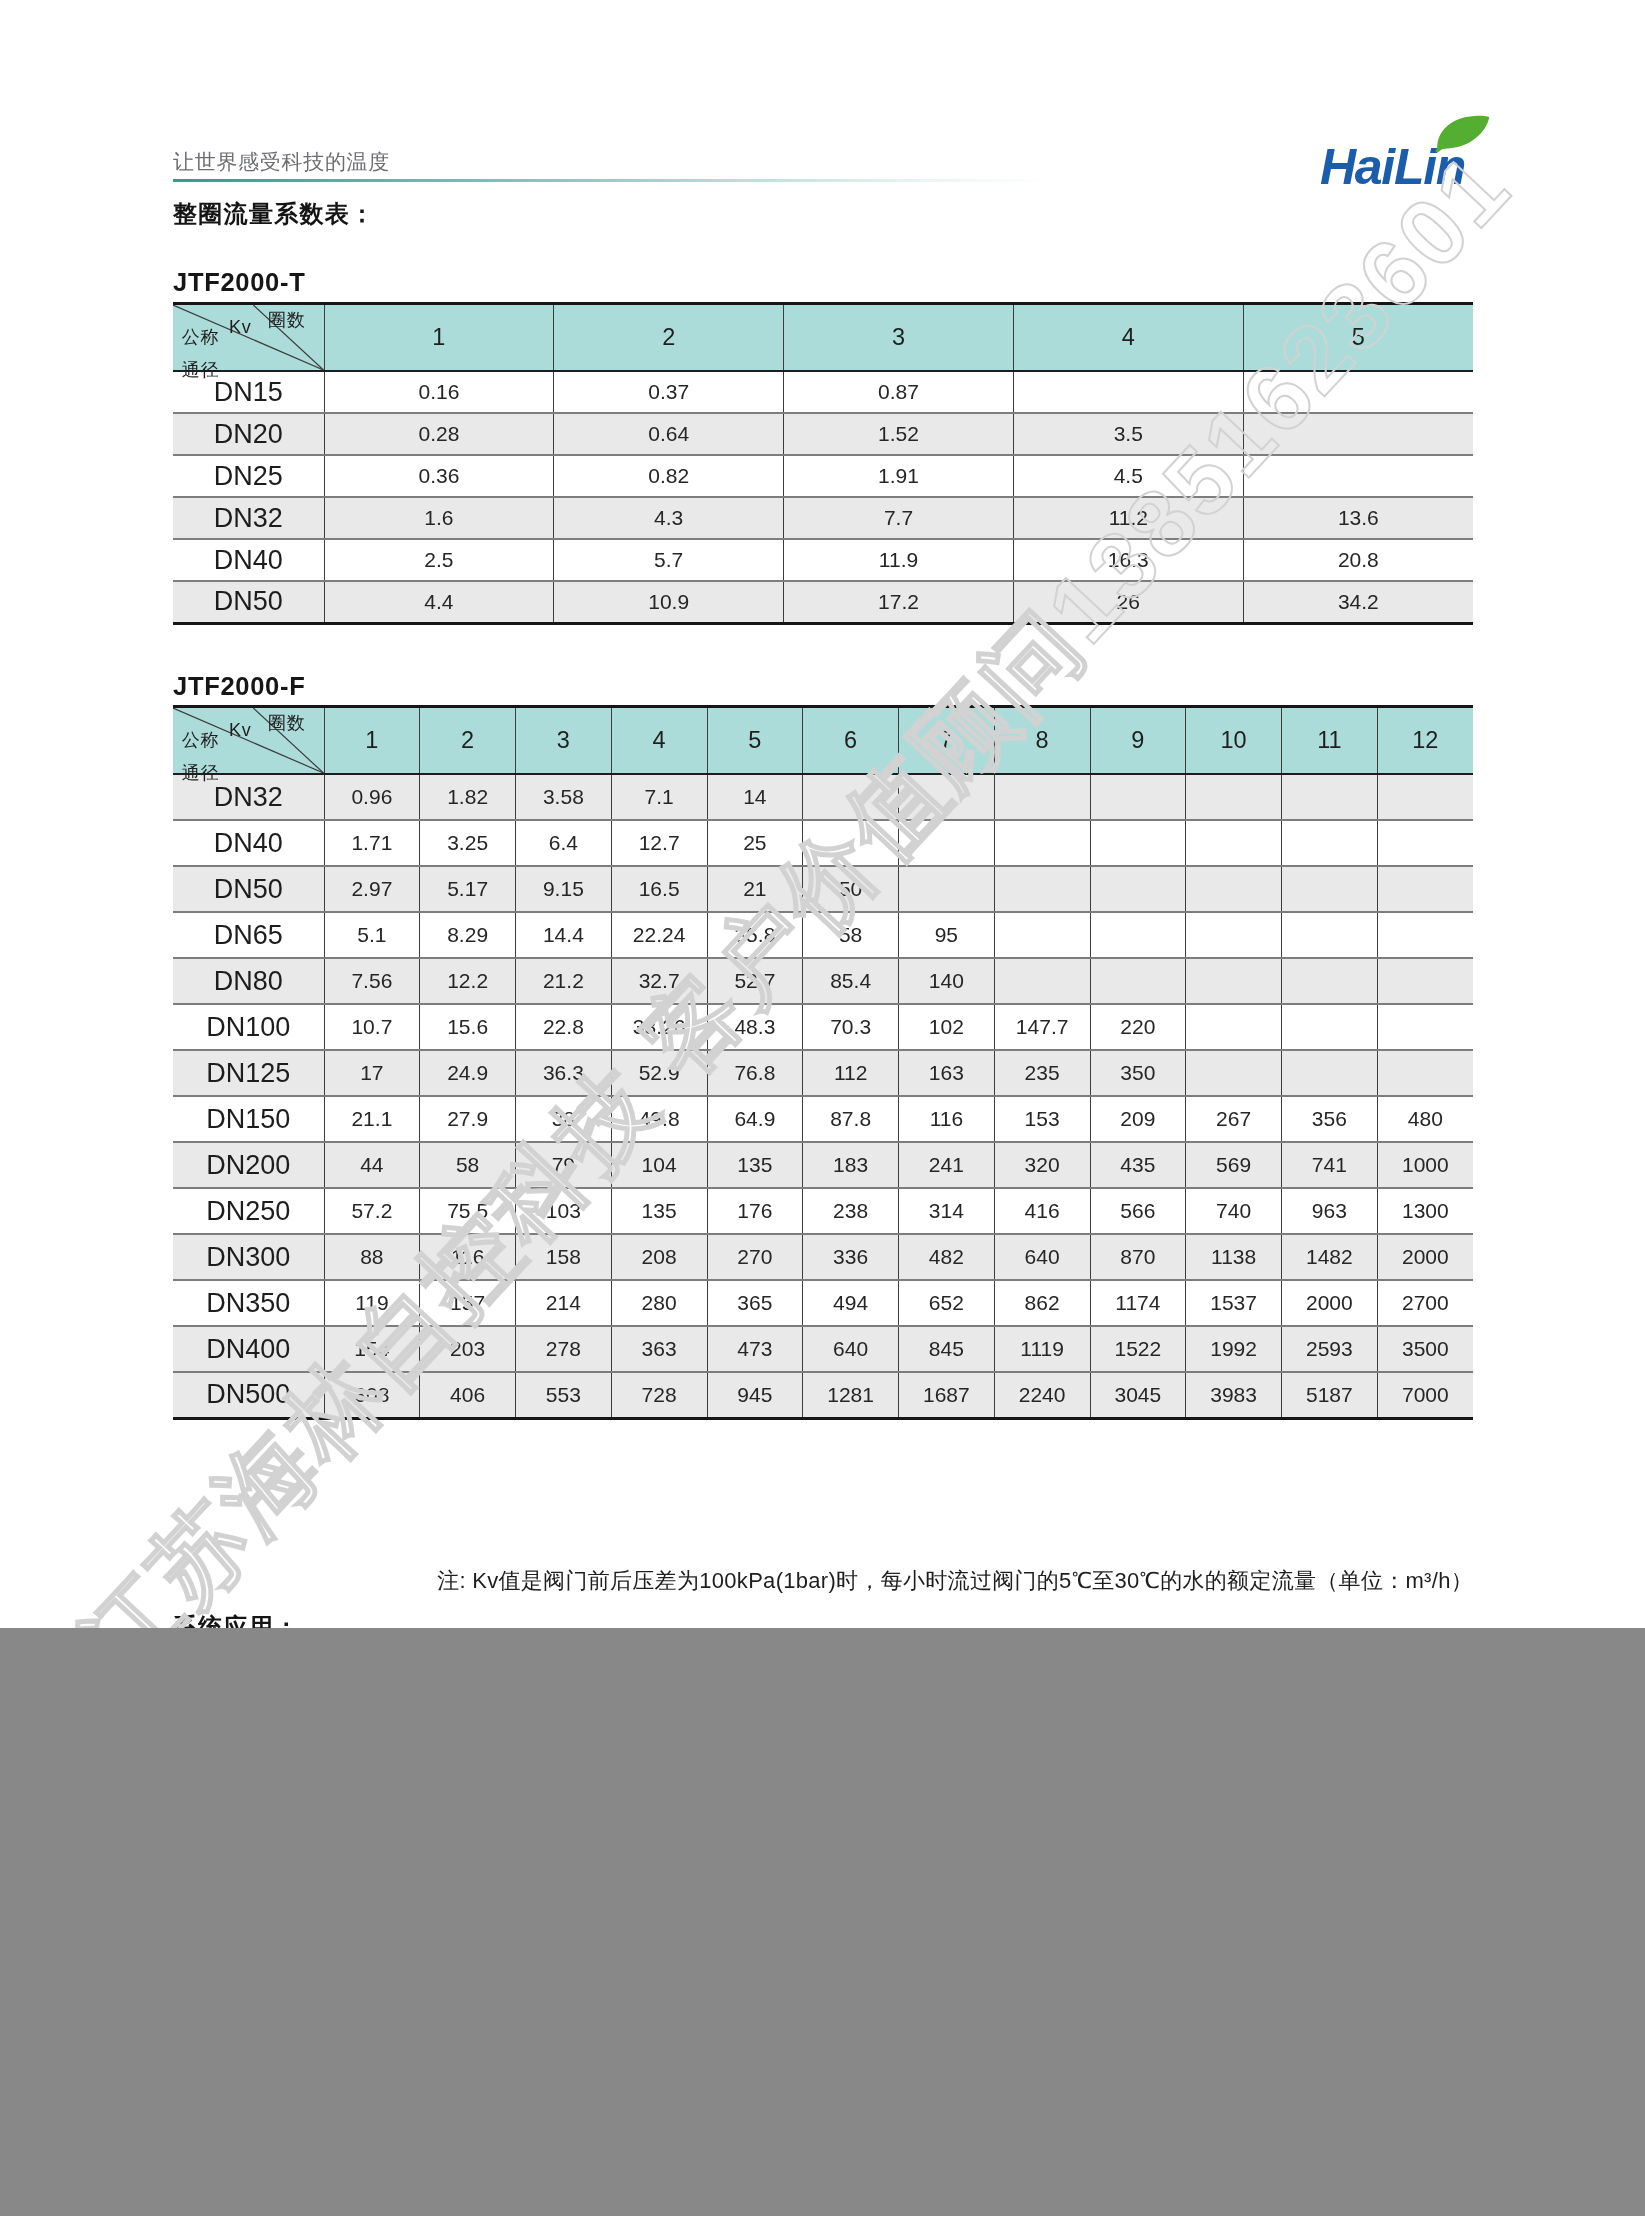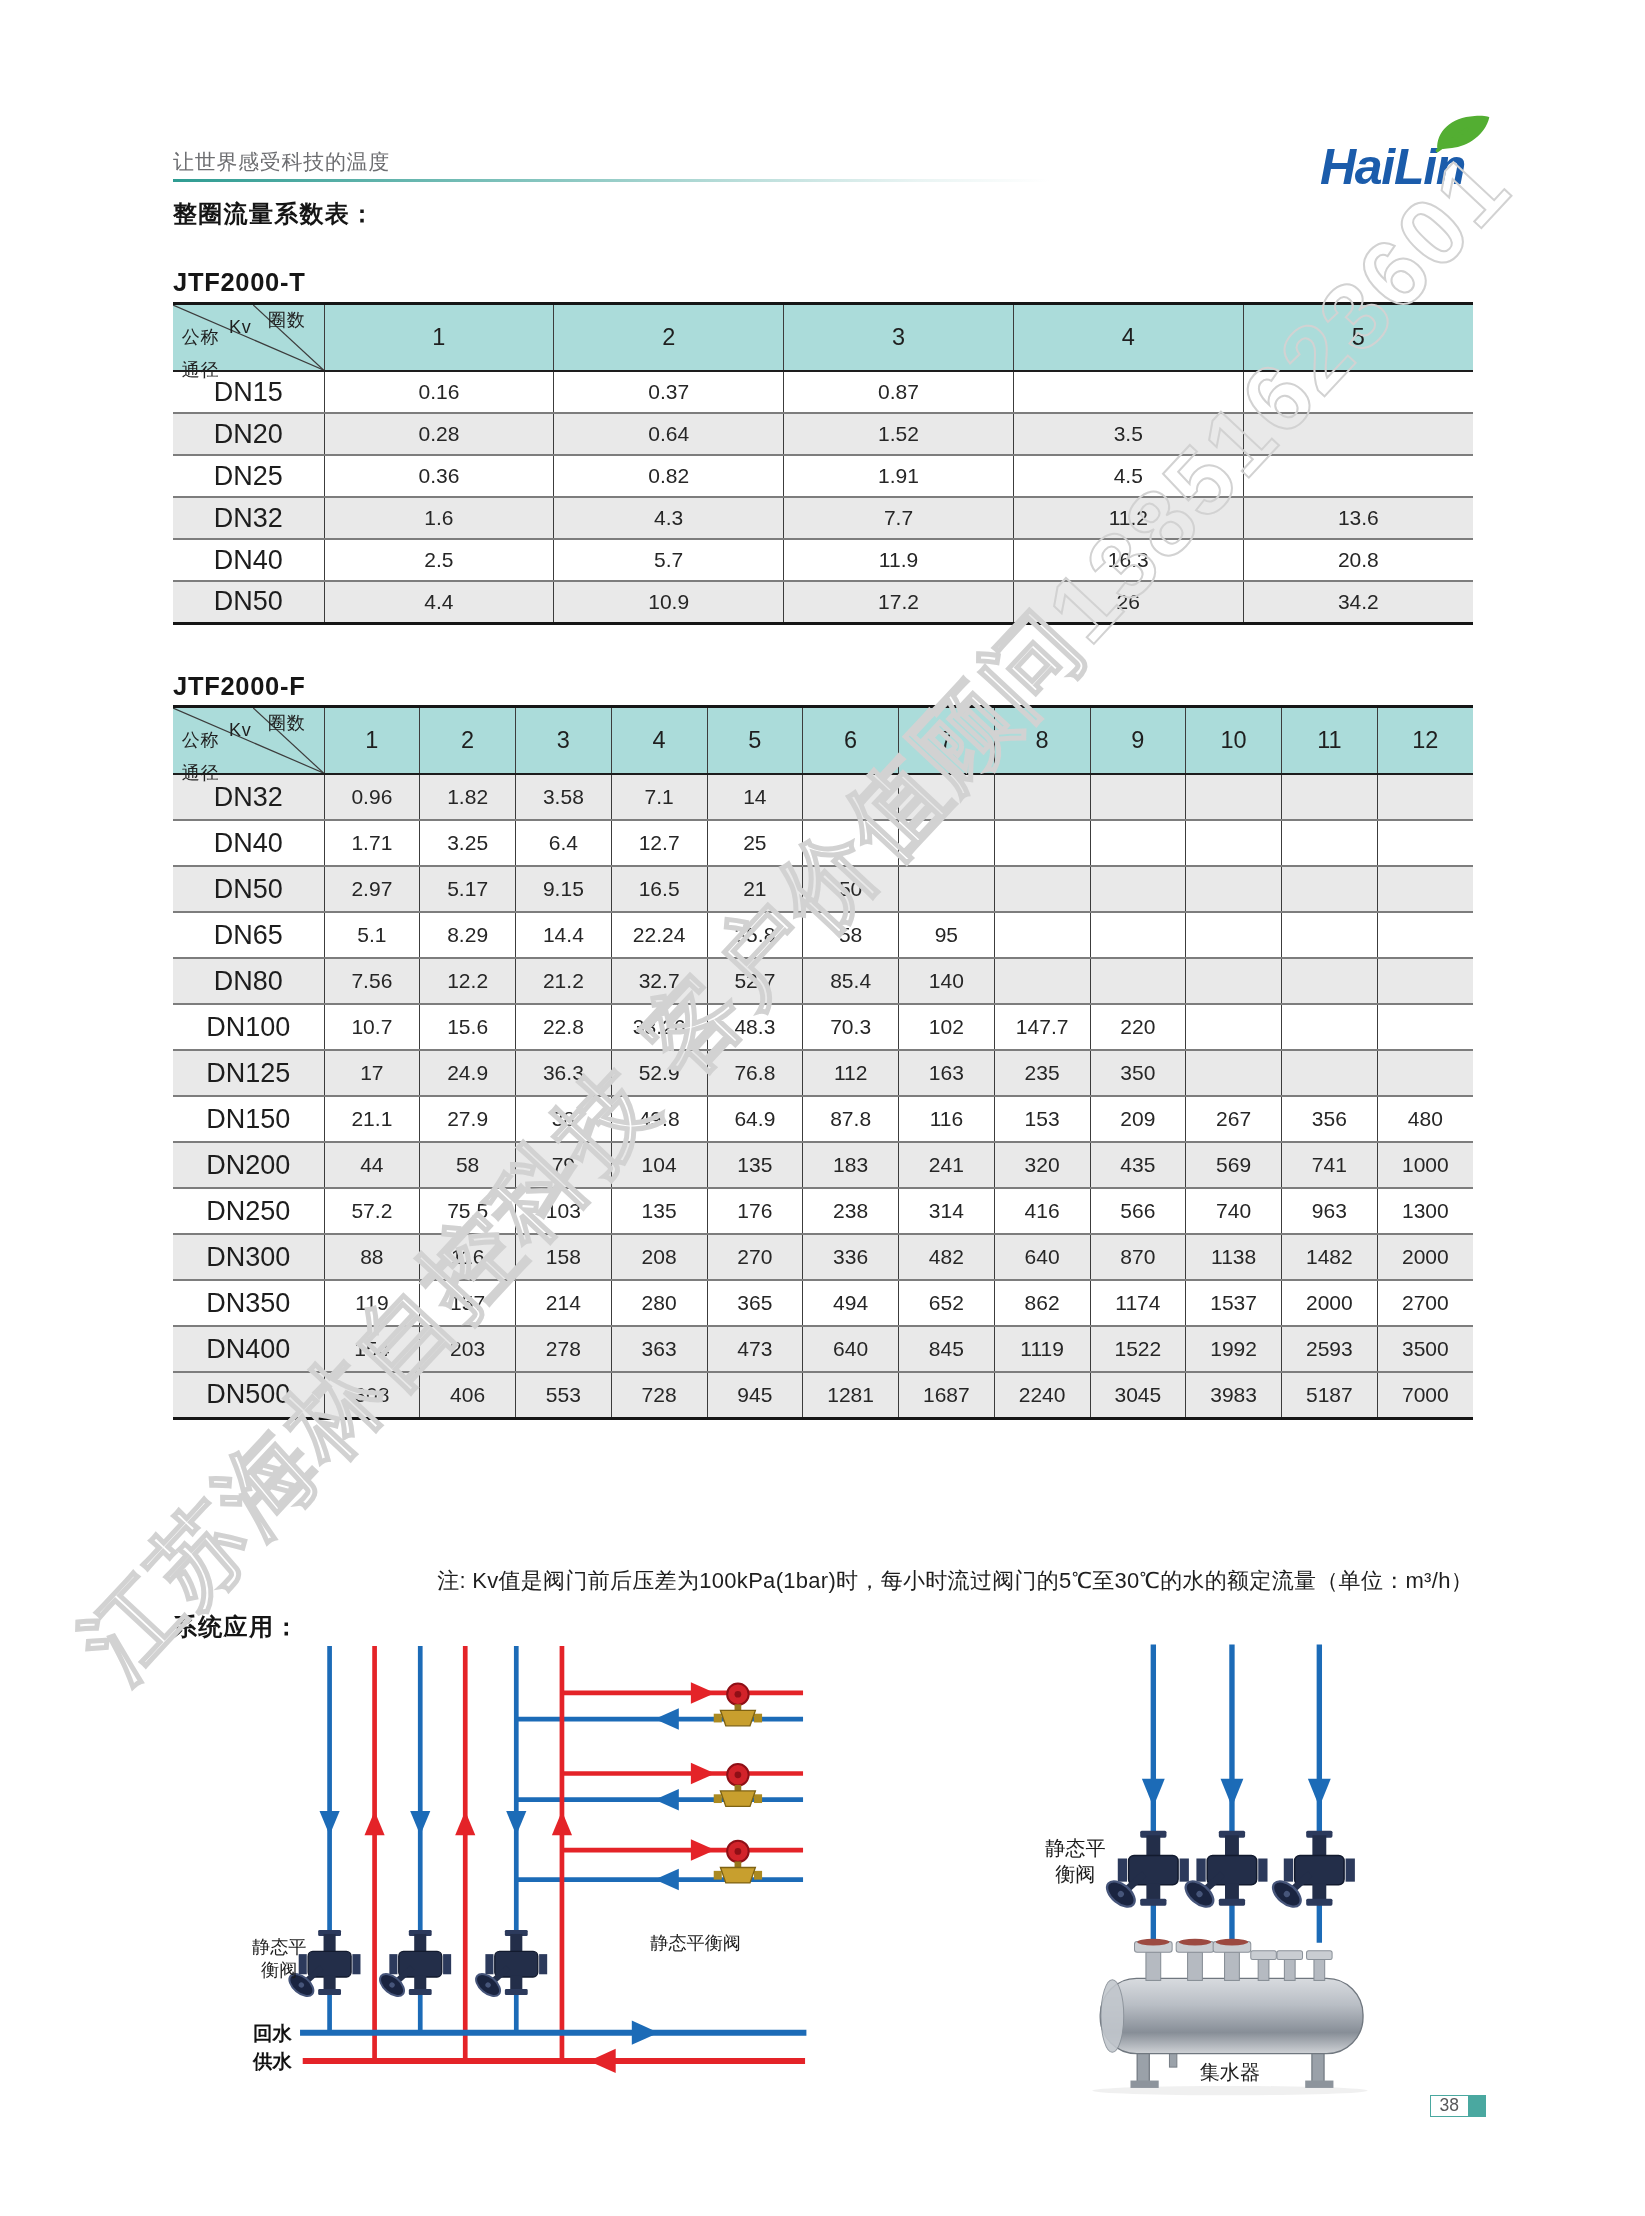--- a/index.html
+++ b/index.html
@@ -1,16 +1,16 @@
 <!DOCTYPE html>
 <html style="font-size:10.7px"><head>
 <meta charset="utf-8">
 <style>
   html,body{margin:0;padding:0;background:#888;}
-  .page{position:relative;width:1645px;height:2216px;background:#ffffff;
+  .page{position:relative;width:1645px;height:1628px;background:#ffffff;
         font-family:"Liberation Sans",sans-serif;overflow:hidden;margin:0 auto;}
 
   
   .tagline{position:absolute;left:173px;top:148px;font-size:21px;color:#6d6e71;letter-spacing:0.7px;}
   .tagline-rule{position:absolute;left:173px;top:179px;width:877px;height:2.7px;
                 background:linear-gradient(to right,#2f9c92,#8cc8c2 45%,#e9f4f3 85%,#ffffff);}
   .logo{position:absolute;left:1320px;top:132px;width:168px;height:60px;}
   .logo-text{position:absolute;left:0;bottom:0;font-size:50px;font-weight:bold;font-style:italic;
              color:#1b5cab;letter-spacing:-1.3px;line-height:1;}
   .leaf{position:absolute;right:-2.7px;top:-20px;width:58px;height:44px;}

